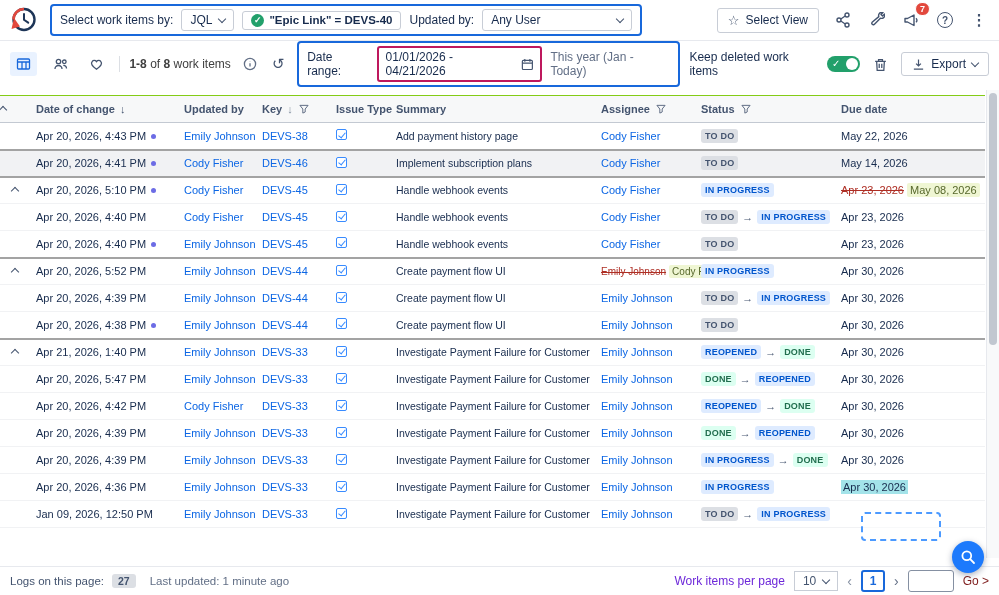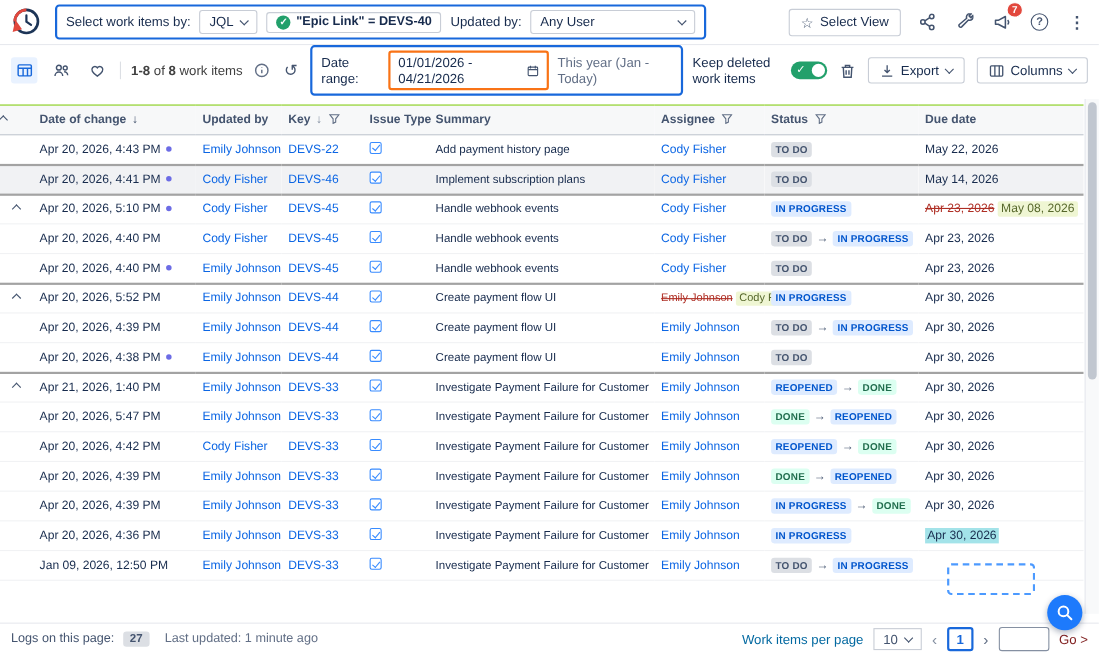--- a/index.html
+++ b/index.html
@@ -23,21 +23,21 @@
   .qmark { width:16px; height:16px; border-radius:50%; border:1.5px solid #44546F; font-size:10px; font-weight:bold; display:flex; align-items:center; justify-content:center; }
   .kebab { font-size:15px; font-weight:bold; letter-spacing:0; }
 
   
   .toolbar { flex:0 0 41px; display:flex; align-items:center; gap:9px; padding:0 10px; }
   .viewbtn { width:28px; height:24px; border-radius:3px; display:flex; align-items:center; justify-content:center; color:#44546F; cursor:pointer; }
   .viewbtn.active { background:#E9F2FF; color:#1868DB; }
   .vdiv { width:1px; height:16px; background:#DCDFE4; }
   .count { font-size:12px; color:#404040; white-space:nowrap; }
   .datebox { display:flex; align-items:center; gap:8px; border:2px solid #1868DB; border-radius:4px; padding:3px 8px; font-size:12px; background:#fff; }
-  .dateinput { display:flex; align-items:center; gap:7px; border:2px solid #f97316; border-radius:3px; padding:2px 7px; font-size:12px; cursor:text; }
+  .dateinput { display:flex; align-items:center; gap:7px; border:2px solid #be185d; border-radius:3px; padding:2px 7px; font-size:12px; cursor:text; }
   .muted { color:#626F86; }
   .right-tools { margin-left:auto; display:flex; align-items:center; gap:11px; }
   .toggle { width:33px; height:16px; border-radius:9px; background:#22A06B; position:relative; cursor:pointer; flex:0 0 auto; }
   .toggle .knob { position:absolute; right:2px; top:2px; width:12px; height:12px; border-radius:50%; background:#fff; }
   .toggle .tick { position:absolute; left:5px; top:0px; color:#fff; font-size:10px; line-height:16px; }
 
   
   .chev { display:inline-block; width:6px; height:6px; border-right:1.6px solid #44546F; border-bottom:1.6px solid #44546F; }
   .chev.down { transform:rotate(45deg); margin-top:-3px; }
   .chev.up { transform:rotate(-135deg); margin-top:3px; }
@@ -203,28 +203,20 @@
       <span class="icon-btn">
         <svg width="15" height="15" viewBox="0 0 14 14" fill="none" stroke="#44546F" stroke-width="1.2">
           <path d="M2 4 h10 M5.2 4 V2.4 h3.6 V4 M3.4 4 l.5 8.4 h6.2 l.5-8.4 M5.8 6.3 v4 M8.2 6.3 v4"></path>
         </svg>
       </span>
       <button class="btn">
         <svg width="13" height="13" viewBox="0 0 14 14" fill="none" stroke="#44546F" stroke-width="1.3">
           <path d="M7 1.5 v7 M4.4 6 L7 8.6 L9.6 6 M2 12 h10"></path>
         </svg>
         <span>Export</span>
-        <span class="chev down"></span>
-      </button>
-      <button class="btn">
-        <svg width="14" height="13" viewBox="0 0 14 14" fill="none" stroke="#44546F" stroke-width="1.3">
-          <rect x="1" y="2" width="12" height="10" rx="1"></rect>
-            <path d="M5.3 2 v10 M9.6 2 v10"></path>
-        </svg>
-        <span>Columns</span>
         <span class="chev down"></span>
       </button>
     </div>
   </div>
 
   <div class="content">
     <table class="grid">
       <colgroup>
         <col style="width:30px">
           <col style="width:148px">
@@ -266,21 +258,21 @@
               </svg>
           </th>
           <th><span>Due date</span></th>
         </tr>
       </thead>
       <tbody id="rows">
           <tr>
             <td class="c-chev"></td>
             <td><span>Apr 20, 2026, 4:43 PM</span><span class="dot"></span></td>
             <td><span class="link">Emily Johnson</span></td>
-            <td><span class="link">DEVS-22</span></td>
+            <td><span class="link">DEVS-38</span></td>
             <td><span class="task-icon"></span></td>
             <td class="summary-cell"><span>Add payment history page</span></td>
             <td class="assignee-cell"><span class="link">Cody Fisher</span></td>
             <td><span class="loz" style="background: rgb(220, 223, 228); color: rgb(68, 84, 111);">TO DO</span></td>
             <td><span>May 22, 2026</span></td>
           </tr>
           <tr class="group-start shaded">
             <td class="c-chev"></td>
             <td><span>Apr 20, 2026, 4:41 PM</span><span class="dot"></span></td>
             <td><span class="link">Cody Fisher</span></td>
@@ -447,21 +439,21 @@
       <circle cx="6.8" cy="6.8" r="4.4"></circle>
         <path d="M10.2 10.2 L14 14"></path>
     </svg>
   </div>
 
   <footer class="footer">
     <span>Logs on this page:</span>
     <span class="badge27">27</span>
     <span class="muted" style="margin-left:6px;">Last updated: 1 minute ago</span>
     <div class="pager">
-      <span style="font-size:12px;color:#0369a1;">Work items per page</span>
+      <span style="font-size:12px;color:#6d28d9;">Work items per page</span>
       <span class="pagesel">
         <span>10</span>
         <span class="chev down"></span>
       </span>
       <span class="pnav">‹</span>
       <span class="pcur">1</span>
       <span class="pnav dark">›</span>
       <input class="pinput" style="">
       <span class="go">Go &gt;</span>
     </div>

